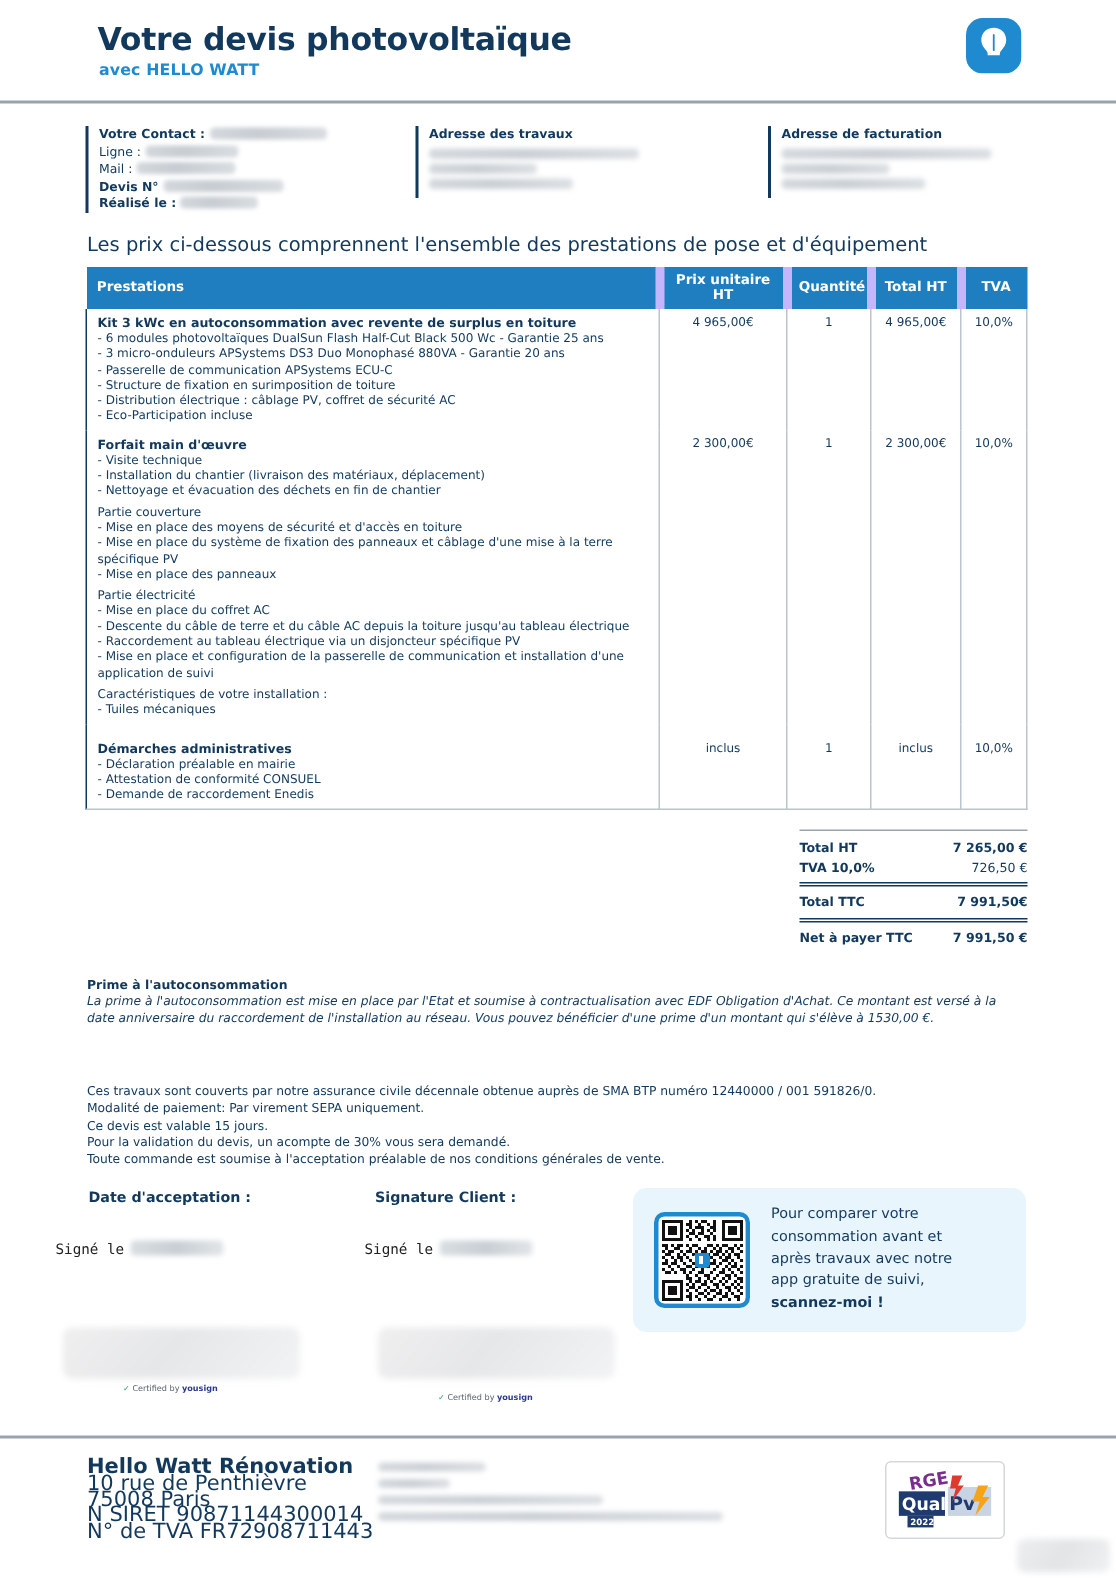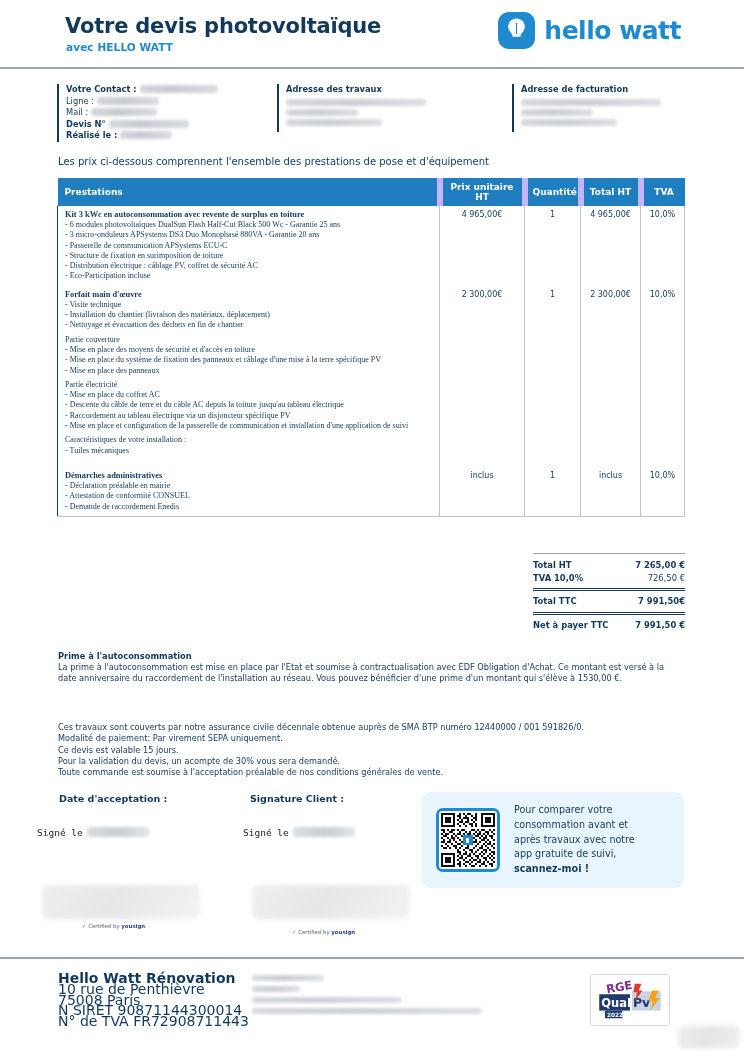--- a/index.html
+++ b/index.html
@@ -47,21 +47,21 @@
     filter:blur(1.4px); margin-left:3px;
   }
   .redact-line {
     display:block; height:7px; border-radius:3px; margin:3px 0 0 0;
     background:linear-gradient(90deg,#d5d9de,#cbd0d6 45%,#dcdfe3);
     filter:blur(1.6px);
   }
 
   
   .table-note {
-    position:absolute; left:58px; top:156px; font-size:10px; color:#12395c;
+    position:absolute; left:58px; top:156px; font-size:13px; color:#12395c;
   }
 
   
   .tbl { position:absolute; left:57px; top:178px; width:627px; }
   .tbl table { border-collapse:collapse; width:627px; table-layout:fixed; }
   .tbl thead th {
     background:#1f7ec0; color:#ffffff; font-size:9px; font-weight:bold;
     padding:4px 5px; text-align:center; border-right:6px solid #c4b5fd;
     height:17px;
   }
@@ -69,21 +69,21 @@
   .tbl thead th:last-child { border-right:none; }
   .tbl tbody td {
     border-left:1px solid #b9c4cd; border-right:1px solid #b9c4cd;
     border-bottom:none; vertical-align:top;
     font-size:8px; color:#12395c; padding:4px 5px;
   }
   .tbl tbody tr td { border-top:none; }
   .tbl tbody td.desc { text-align:left; padding-left:7px; border-left:1px solid #12395c; }
   .tbl tbody td.num { text-align:center; }
   .tbl tbody tr:last-child td { border-bottom:1px solid #b9c4cd; }
-  .tbl tbody td.desc { border-bottom-color:#b9c4cd;font-family:Liberation Serif, serif; }
+  .tbl tbody td.desc { border-bottom-color:#b9c4cd; }
   .row-title { font-weight:bold; font-size:8.4px; display:block; margin-bottom:1px; }
   .row-sub { display:block; line-height:10.3px; }
   .row-group { display:block; line-height:10.3px; margin-top:4px; }
   .spacer { display:block; height:7px; }
 
   
   .totals { position:absolute; left:533px; top:553px; width:152px; font-size:8.4px; }
   .totals .sep-top { height:1px; background:#9aa3ab; margin-bottom:5px; }
   .totals .trow { display:flex; justify-content:space-between; line-height:12.5px; }
   .totals .lbl { font-weight:bold; }
@@ -94,21 +94,21 @@
     margin:4px 0 4px 0;
   }
   .totals .dbl2 {
     height:3px; border-top:1px solid #12395c; border-bottom:1px solid #12395c;
     margin:4px 0 4px 0;
   }
 
   
   .prime { position:absolute; left:58px; top:651px; width:610px; }
   .prime h4 { margin:0 0 1px 0; font-size:8.3px; font-weight:bold; }
-  .prime p { margin:0; font-size:8.2px; line-height:10.6px; }
+  .prime p { margin:0; font-size:8.2px; line-height:10.6px;font-style:italic; }
 
   .terms { position:absolute; left:58px; top:722px; width:620px; font-size:8.2px; line-height:11.3px; }
   .terms div { white-space:nowrap; }
 
   
   .sig-title-1 { position:absolute; left:59px; top:793px; font-size:9.5px; font-weight:bold; }
   .sig-title-2 { position:absolute; left:250px; top:793px; font-size:9.5px; font-weight:bold; }
   .signed-1 { position:absolute; left:37px; top:827px; font-family:"DejaVu Sans Mono", monospace; font-size:9.5px; color:#222; }
   .signed-2 { position:absolute; left:243px; top:827px; font-family:"DejaVu Sans Mono", monospace; font-size:9.5px; color:#222; }
   .sig-redact { display:inline-block; width:62px; height:10px; border-radius:3px; vertical-align:-1px; margin-left:4px;
@@ -158,21 +158,20 @@
           <rect x="0" y="0" width="40" height="40" rx="12" fill="#1f8ad0"></rect>
           <path d="M20 7c-5.2 0-9 3.9-9 8.8 0 3.2 1.7 5.3 3.1 7 .9 1.1 1.5 1.9 1.5 2.9v1.1h8.8v-1.1c0-1 .6-1.8 1.5-2.9 1.4-1.7 3.1-3.8 3.1-7C29 10.9 25.2 7 20 7z" fill="#ffffff"></path>
           <rect x="16.4" y="28.2" width="7.2" height="1.7" rx="0.85" fill="#1f8ad0"></rect>
           <rect x="17.2" y="31" width="5.6" height="1.7" rx="0.85" fill="#1f8ad0"></rect>
           <path d="M20 12.2v11" stroke="#1f8ad0" stroke-width="1.3" stroke-linecap="round"></path>
           <circle cx="20" cy="4.6" r="0.9" fill="#1f8ad0"></circle>
           <circle cx="12.8" cy="7.4" r="0.8" fill="#1f8ad0"></circle>
           <circle cx="27.2" cy="7.4" r="0.8" fill="#1f8ad0"></circle>
         </svg>
       </span>
-      <span class="brand-text">hello watt</span>
     </div>
   </div>
   <div class="header-rule"></div>
 
   <div class="infostrip">
     <div class="info-col c1">
       <div class="info-line b">
         <span>Votre Contact :</span><span class="redact" style="width:78px"></span>
       </div>
       <div class="info-line">

